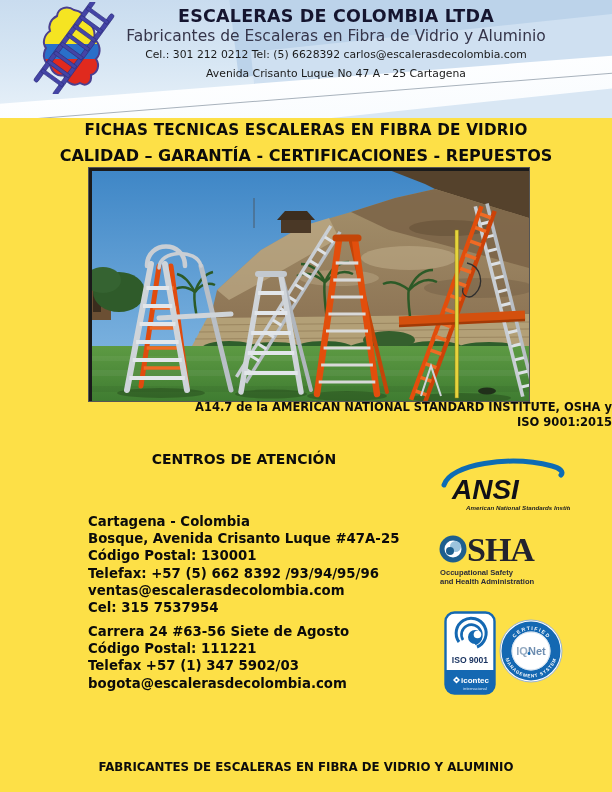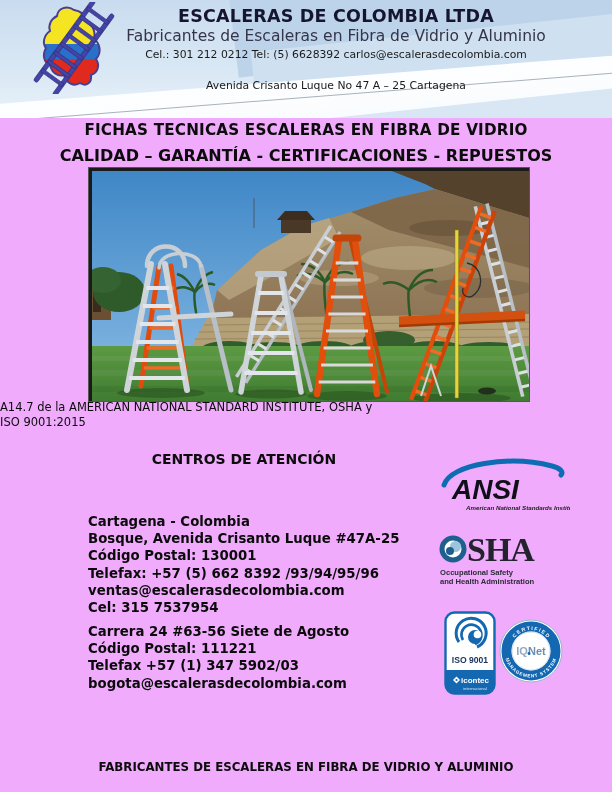--- a/index.html
+++ b/index.html
@@ -1,39 +1,39 @@
 <!DOCTYPE html>
 <html><head>
 <meta charset="utf-8">
 <style>
   html,body{margin:0;padding:0;background:#fff;}
-  #page{position:relative;width:612px;height:792px;background:#f0abfc;overflow:hidden;
+  #page{position:relative;width:612px;height:792px;background:#fde047;overflow:hidden;
         font-family:"DejaVu Sans","Liberation Sans",sans-serif;color:#111;}
   
   #header{position:absolute;left:0;top:0;width:612px;height:118px;overflow:hidden;
           background:linear-gradient(180deg,#c9dcEF 0%,#d8e7f4 55%,#e8f1f9 100%);}
   .band{position:absolute;}
   .band-dark{top:-34px;right:-80px;width:460px;height:84px;background:#bcd3ea;transform:rotate(-7deg);}
   .band-mid{top:30px;right:-60px;width:420px;height:46px;background:#cfe0f1;transform:rotate(-6deg);}
   .band-white{top:78px;left:-30px;width:720px;height:90px;background:linear-gradient(180deg,#fdfeff,#f4f9fd);transform:rotate(-4.5deg);}
   .band-line{top:95px;left:-20px;width:700px;height:1px;background:#a8b2bc;transform:rotate(-4.5deg);}
   .band-blue2{bottom:-46px;right:-50px;width:430px;height:58px;background:#d9e7f4;transform:rotate(-6deg);}
   #logo{position:absolute;left:22px;top:2px;width:106px;height:92px;}
   #header-text{position:absolute;left:90px;right:30px;top:6px;text-align:center;}
   .company{font-size:17.5px;font-weight:bold;color:#15152f;letter-spacing:.2px;}
   .tagline{font-size:15.5px;color:#35354a;margin-top:1px;}
   .contact{font-size:10.8px;color:#1a1a1a;margin-top:3px;}
-  .addr{font-size:10.8px;color:#1a1a1a;margin-top:18px;}
+  .addr{font-size:10.8px;color:#1a1a1a;margin-top:6px;}
   
   .doc-title{position:absolute;left:0;width:612px;top:121px;text-align:center;
              font-size:15.2px;font-weight:bold;color:#0c0c0c;letter-spacing:.2px;}
   .doc-sub{position:absolute;left:0;width:612px;top:146px;text-align:center;
            font-size:16px;font-weight:bold;color:#0c0c0c;}
   #photo{position:absolute;left:88px;top:167px;width:440px;height:233px;border:1px solid #555;}
-  .caption{position:absolute;left:0;width:612px;text-align:left;font-size:11.5px;font-weight:normal;color:#0c0c0c;}
+  .caption{position:absolute;left:0;width:612px;text-align:right;font-size:11.5px;font-weight:bold;color:#0c0c0c;}
   .cap1{top:400px;} .cap2{top:415px;}
   .centers-head{position:absolute;left:0;width:488px;top:451px;text-align:center;
                 font-size:14px;font-weight:bold;color:#0c0c0c;}
   .loc{position:absolute;left:88px;width:330px;font-size:13.3px;font-weight:bold;line-height:17.2px;color:#0b0b0b;margin-top:36px;}
   #loc-cartagena{top:477px;}
   #loc-bogota{top:587px;}
   
   .badge{position:absolute;}
   #ansi{left:438px;top:458px;}
   #osha{left:438px;top:530px;}

